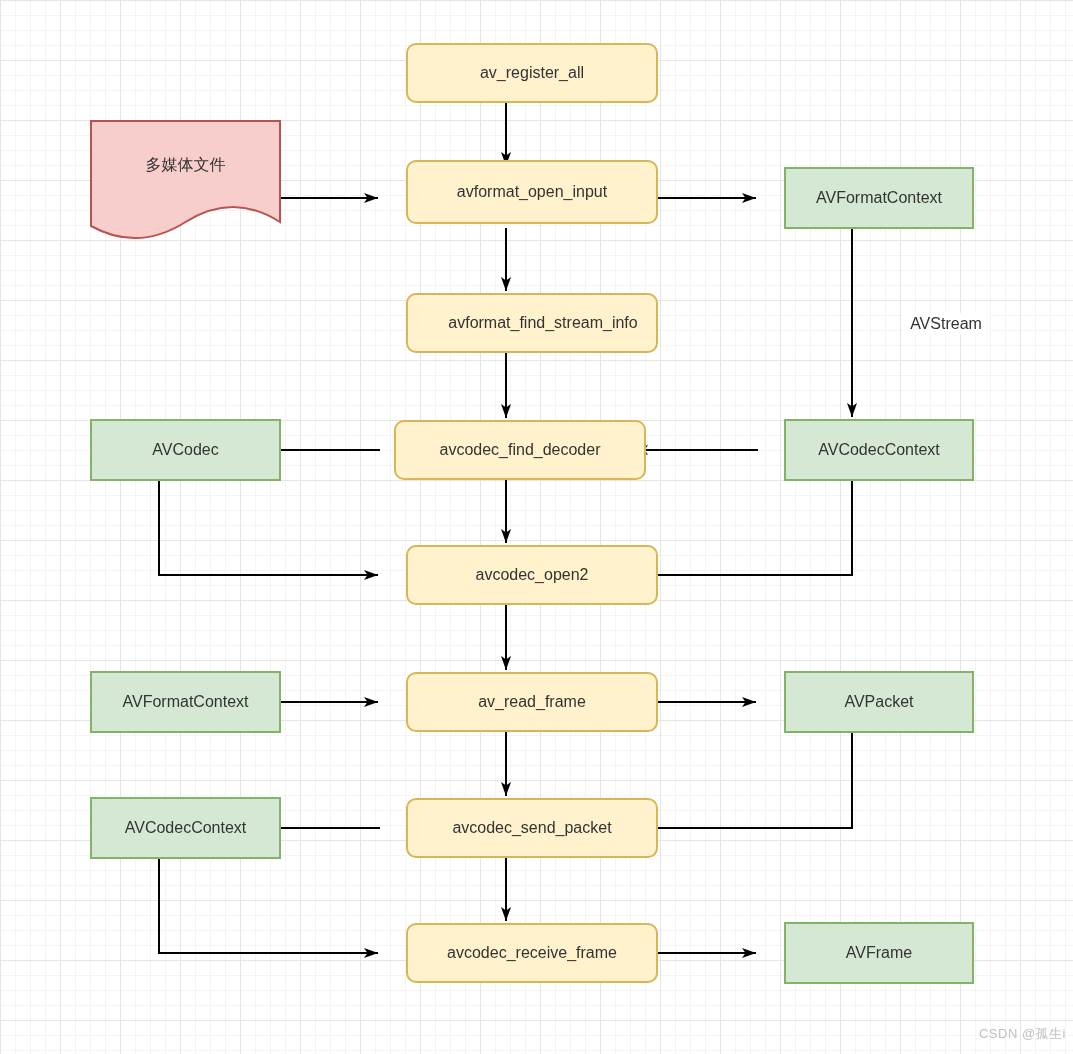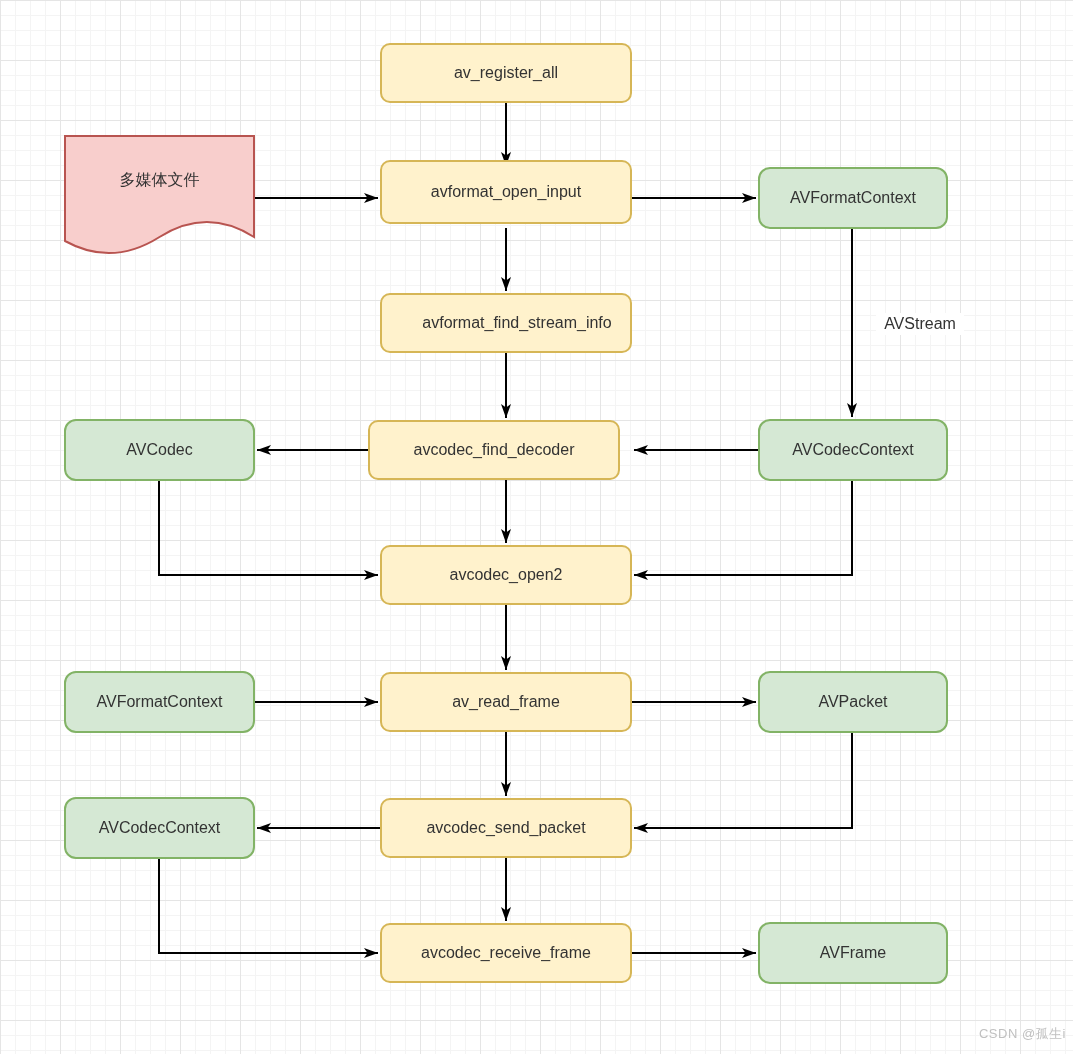--- a/index.html
+++ b/index.html
@@ -34,30 +34,31 @@
   .node {
     position: absolute;
     box-sizing: border-box;
     display: flex;
     align-items: center;
     justify-content: center;
     text-align: center;
     font-size: 16px;
     color: var(--label-color);
     white-space: nowrap;
+    margin-left: 26px;
   }
   .node.process {
     background: var(--process-fill);
     border: 2px solid var(--process-stroke);
     border-radius: 10px;
   }
   .node.data {
     background: var(--data-fill);
     border: 2px solid var(--data-stroke);
-    border-radius: 12px;
+    border-radius: 0;
   }
   .node.document {
     background: transparent;
     border: none;
   }
   .node.document svg { position: absolute; left: 0; top: 0; }
   .node.document .doc-label {
     position: absolute;
     left: 0; top: 0;
     width: 100%;
@@ -111,21 +112,21 @@
         <polyline points="852,733 852,828 634,828" class="edge" marker-end="url(#arrowhead)"></polyline>
         <polyline points="380,828 257,828" class="edge" marker-end="url(#arrowhead)"></polyline>
         <polyline points="506,858 506,921" class="edge" marker-end="url(#arrowhead)"></polyline>
         <polyline points="159,859 159,953 378,953" class="edge" marker-end="url(#arrowhead)"></polyline>
         <polyline points="632,953 756,953" class="edge" marker-end="url(#arrowhead)"></polyline>
       </g>
   </svg>
 
   <div id="nodes-layer">
       <div class="node process" style="left: 380px; top: 43px; width: 252px; height: 60px;">av_register_all</div>
-      <div class="node document" style="left: 64px; top: 135px; width: 191px; height: 125px;">
+      <div class="node document" style="left: 64px; top: 120px; width: 191px; height: 125px;">
         <svg width="191" height="125" viewBox="0 0 191 125">
           <path d="M1,1 L190,1 L190,102 Q143,72 95.5,102 Q48,132 1,106 Z" fill="#F8CECC" stroke="#B85450" stroke-width="2"></path>
         </svg>
         <div class="doc-label">多媒体文件</div>
       </div>
       <div class="node process" style="left: 380px; top: 160px; width: 252px; height: 64px;">avformat_open_input</div>
       <div class="node data" style="left: 758px; top: 167px; width: 190px; height: 62px;">AVFormatContext</div>
       <div class="node process" style="left: 380px; top: 293px; width: 252px; height: 60px; padding-left: 22px;">avformat_find_stream_info</div>
       <div class="node edge-label" style="left: 876px; top: 313px; width: 88px; height: 22px;">AVStream</div>
       <div class="node data" style="left: 64px; top: 419px; width: 191px; height: 62px;">AVCodec</div>

